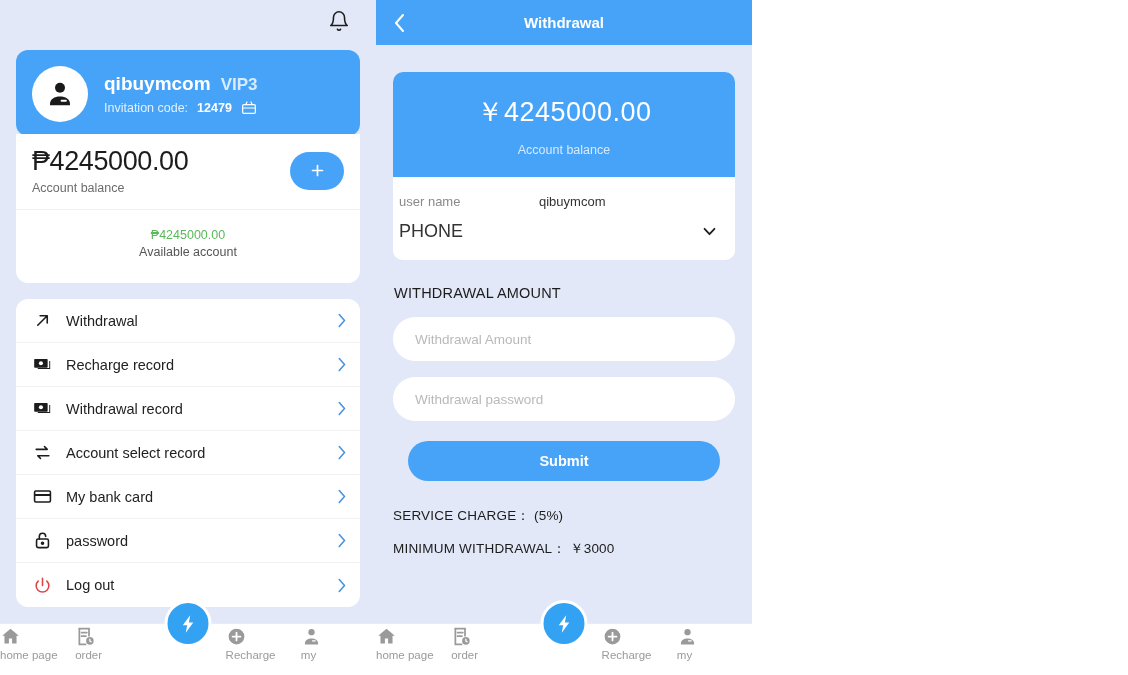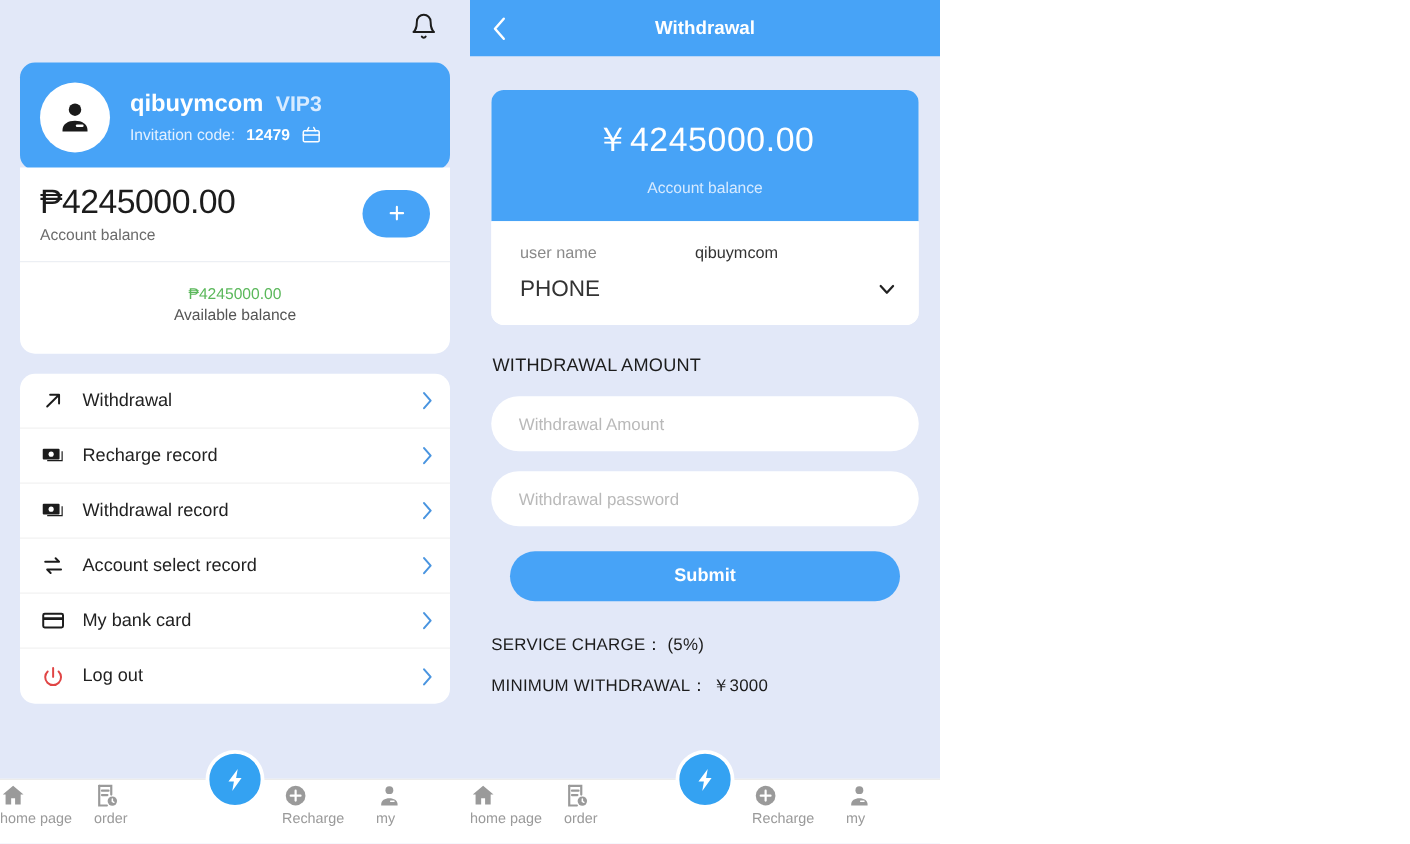--- a/index.html
+++ b/index.html
@@ -112,21 +112,21 @@
     margin: 27px 17px 0 17px;
     border-radius: 10px; overflow:hidden;
     background:#fff;
   }
   .wd-bal {
     background:#47a3f7; padding: 22px 10px 20px 10px; text-align:center;
     display:flex; flex-direction:column; gap: 13px;
   }
   .wd-bal-amt { color:#ffffff; font-size: 27px; letter-spacing: 0.5px; }
   .wd-bal-lbl { color:#d6eaff; font-size: 12.5px; }
-  .wd-form { background:#fff; padding: 14px 17px 16px 23px; }
+  .wd-form { background:#fff; padding: 14px 17px 16px 6px; }
   .form-row { display:flex; align-items:center; padding: 3px 0 10px 0; }
   .form-key { font-size: 13px; color:#8a8a8a; width: 140px; }
   .form-val { font-size: 13px; color:#333; }
   .form-title { font-size: 13.5px; color:#333; font-weight:700; padding: 4px 0 10px 8px; }
   .select-row {
     display:flex; align-items:center; justify-content: space-between;
     padding: 2px 2px 2px 0;
   }
   .select-val { font-size: 18px; color:#333; }
   .select-chev { width:13px; height:9px; }
@@ -224,21 +224,21 @@
       </div>
       <button class="plus-btn">
         <svg viewBox="0 0 24 24" fill="none" stroke="#ffffff" stroke-width="2.4" stroke-linecap="round">
           <path d="M12 5v14M5 12h14"></path>
         </svg>
       </button>
     </div>
 
     <div class="avail-card">
       <span class="avail-amount">₱4245000.00</span>
-      <span class="avail-label">Available balance</span>
+      <span class="avail-label">Available account</span>
     </div>
 
     <div class="menu-card">
 
       <div class="menu-item">
         <span class="menu-ico">
           <svg viewBox="0 0 24 24" fill="none" stroke="#1c1c1c" stroke-width="2" stroke-linecap="round" stroke-linejoin="round">
             <path d="M6 18L18 6M9 6h9v9"></path>
           </svg>
         </span>
@@ -294,20 +294,33 @@
             <rect x="2" y="5" width="20" height="14" rx="1.5"></rect>
             <path d="M2 10h20" stroke-width="2.6"></path>
           </svg>
         </span>
         <span class="menu-label">My bank card</span>
         <svg class="chev" viewBox="0 0 12 20" fill="none" stroke="#4a95e0" stroke-width="2.2" stroke-linecap="round" stroke-linejoin="round">
             <path d="M3 2l7 8-7 8"></path>
           </svg>
       </div>
 
+      <div class="menu-item">
+        <span class="menu-ico">
+          <svg viewBox="0 0 24 24" fill="none" stroke="#1c1c1c" stroke-width="2" stroke-linecap="round" stroke-linejoin="round">
+            <rect x="4.5" y="10" width="15" height="11" rx="2"></rect>
+            <path d="M8 10V6.8A4 4 0 0 1 16 6.8"></path>
+            <circle cx="12" cy="15.5" r="1.3" fill="#1c1c1c"></circle>
+          </svg>
+        </span>
+        <span class="menu-label">password</span>
+        <svg class="chev" viewBox="0 0 12 20" fill="none" stroke="#4a95e0" stroke-width="2.2" stroke-linecap="round" stroke-linejoin="round">
+            <path d="M3 2l7 8-7 8"></path>
+          </svg>
+      </div>
 
       <div class="menu-item">
         <span class="menu-ico">
           <svg viewBox="0 0 24 24" fill="none" stroke="#e04545" stroke-width="2" stroke-linecap="round" stroke-linejoin="round">
             <path d="M12 3v9"></path>
             <path d="M6.5 6.5a8 8 0 1 0 11 0"></path>
           </svg>
         </span>
         <span class="menu-label logout">Log out</span>
         <svg class="chev" viewBox="0 0 12 20" fill="none" stroke="#4a95e0" stroke-width="2.2" stroke-linecap="round" stroke-linejoin="round">

